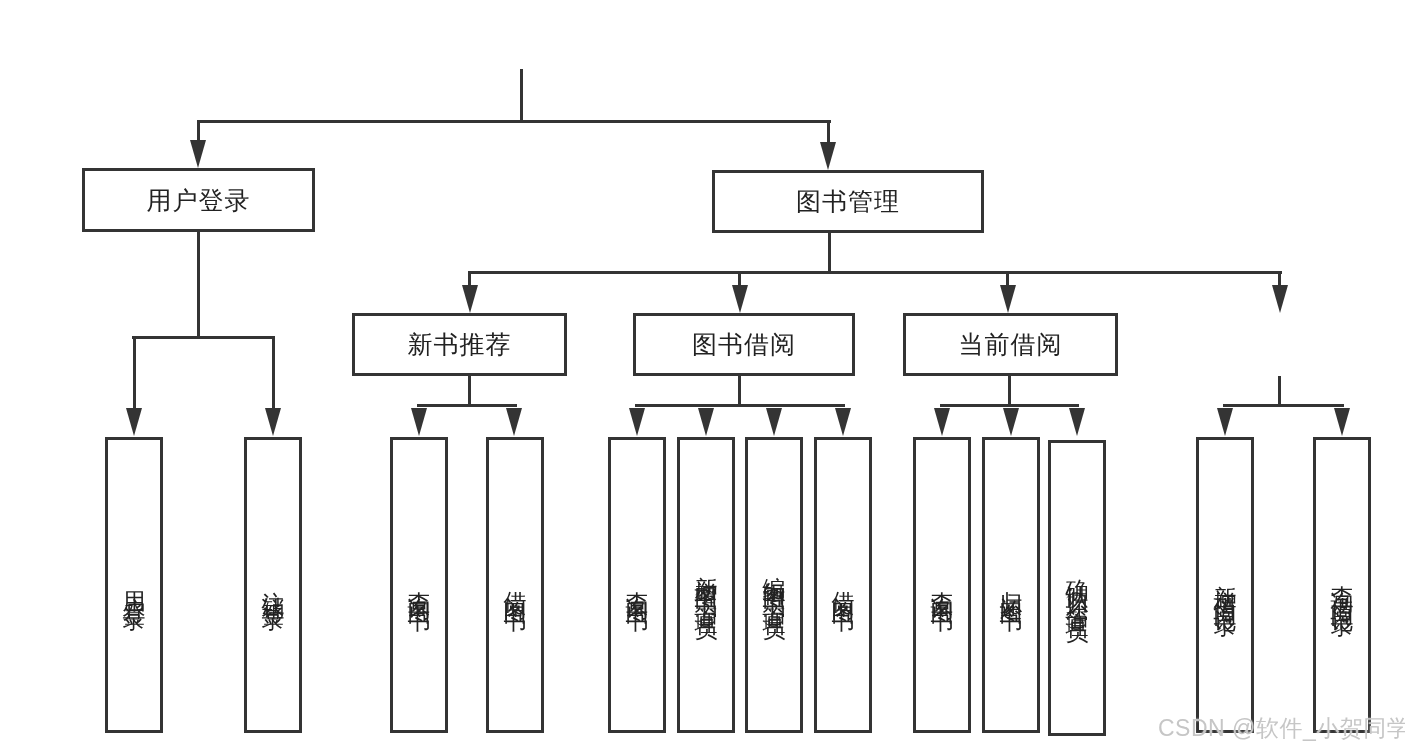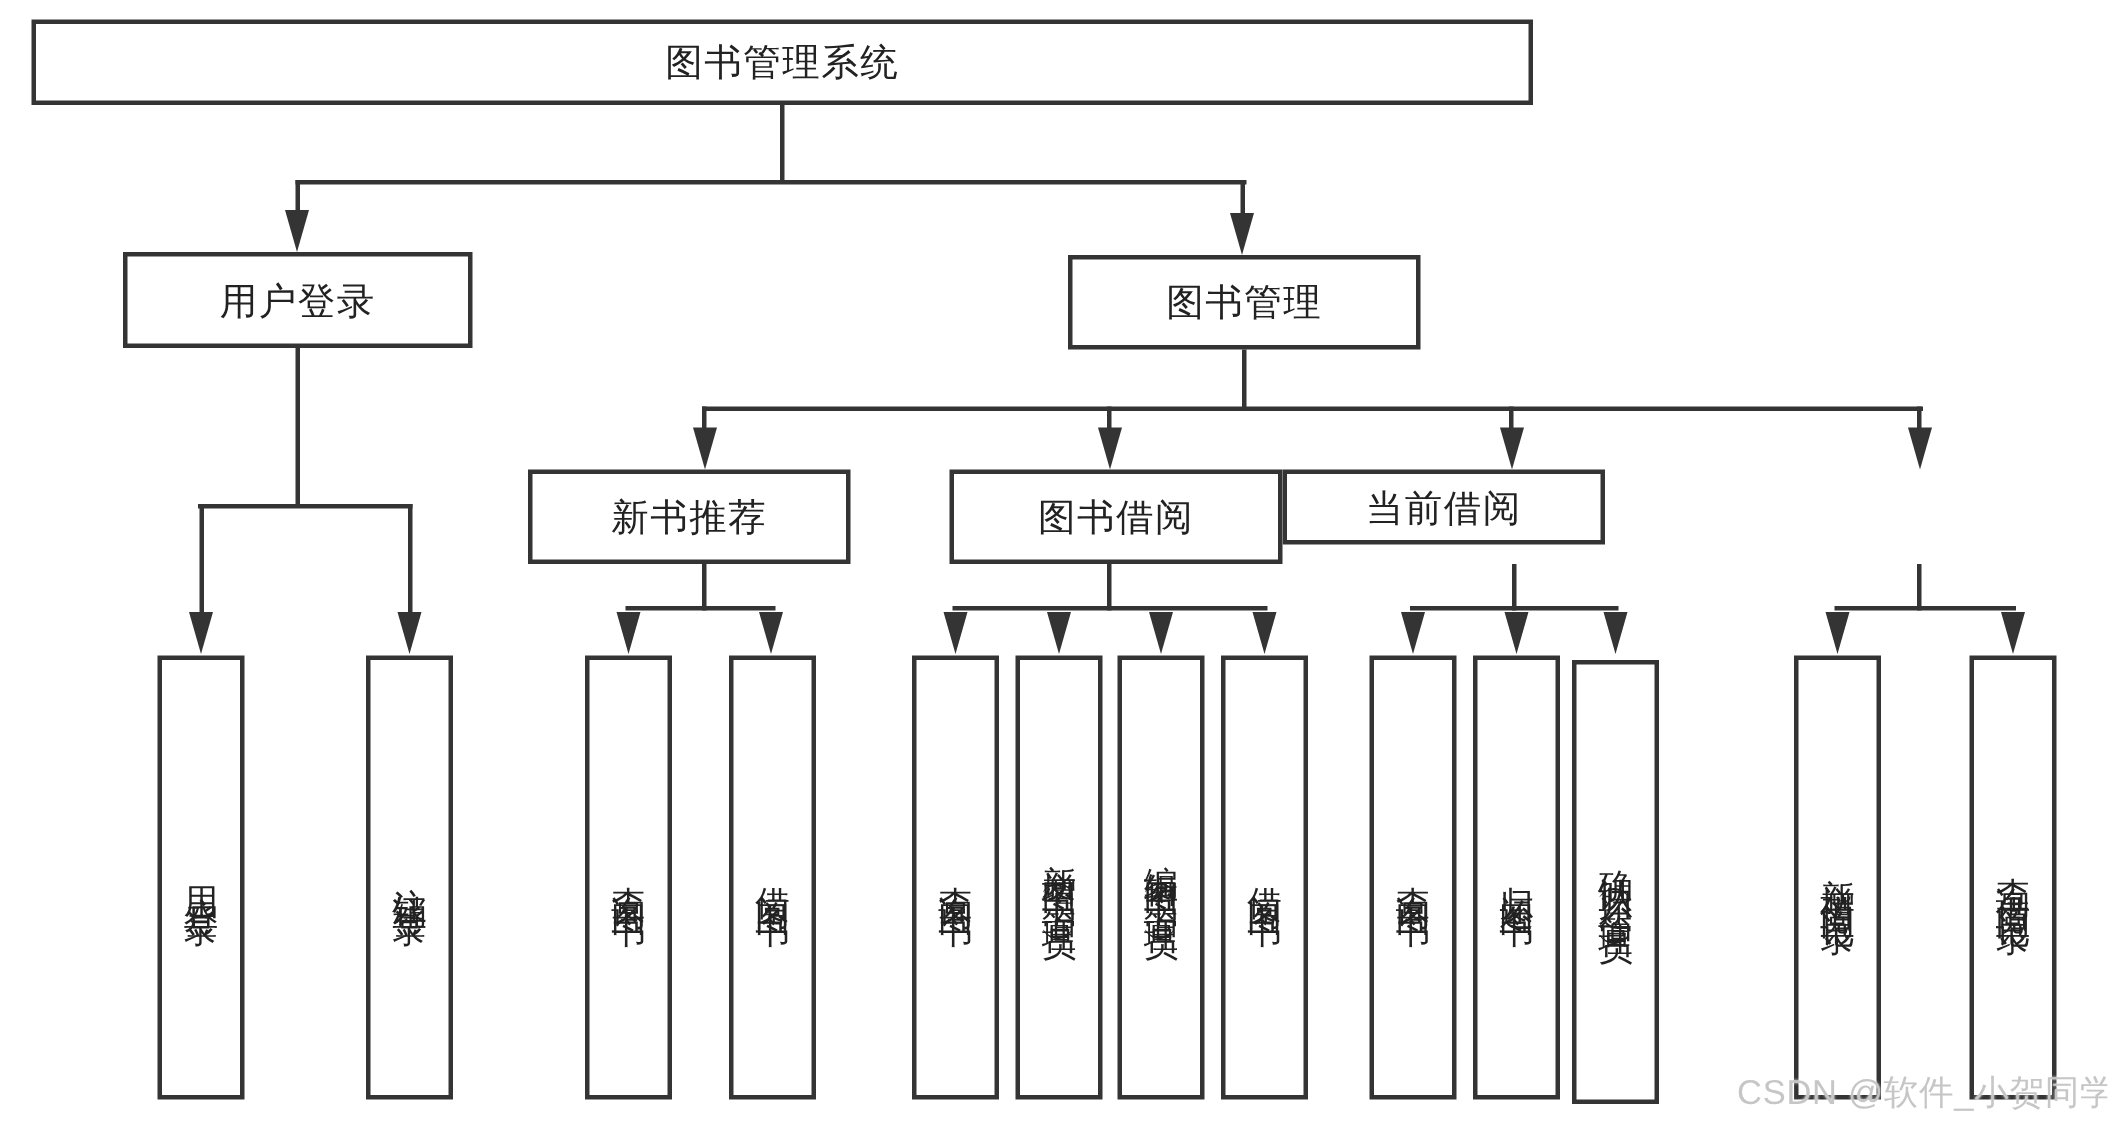--- a/index.html
+++ b/index.html
@@ -61,35 +61,32 @@
     white-space:nowrap;
     z-index:5;
     text-shadow:0 0 2px #ffffff;
   }
 </style>
 </head>
 <body>
 
 <div class="stage">
 
-  <div class="box hbox" style="left:21px;top:13px;width:1001px;height:57px">
-    <span>图书管理系统</span>
-  </div>
 
   <div class="ln" style="left:520px;top:69px;width:3px;height:53px"></div>
   <div class="ln" style="left:197px;top:120px;width:634px;height:3px"></div>
   <div class="ln" style="left:197px;top:120px;width:3px;height:26px"></div>
   <div class="ln" style="left:827px;top:120px;width:3px;height:26px"></div>
   <div class="arr" style="left:190px;top:140px"></div>
   <div class="arr" style="left:820px;top:142px"></div>
 
   <div class="box hbox" style="left:82px;top:168px;width:233px;height:64px">
     <span>用户登录</span>
   </div>
-  <div class="box hbox" style="left:712px;top:170px;width:235px;height:63px">
+  <div class="box hbox" style="left:712px;top:170px;width:272px;height:63px">
     <span>图书管理</span>
   </div>
 
   <div class="ln" style="left:197px;top:232px;width:3px;height:106px"></div>
   <div class="ln" style="left:132px;top:336px;width:143px;height:3px"></div>
   <div class="ln" style="left:133px;top:336px;width:3px;height:76px"></div>
   <div class="ln" style="left:272px;top:336px;width:3px;height:76px"></div>
   <div class="arr" style="left:126px;top:408px"></div>
   <div class="arr" style="left:265px;top:408px"></div>
 
@@ -103,21 +100,21 @@
   <div class="arr" style="left:732px;top:285px"></div>
   <div class="arr" style="left:1000px;top:285px"></div>
   <div class="arr" style="left:1272px;top:285px"></div>
 
   <div class="box hbox" style="left:352px;top:313px;width:215px;height:63px">
     <span>新书推荐</span>
   </div>
   <div class="box hbox" style="left:633px;top:313px;width:222px;height:63px">
     <span>图书借阅</span>
   </div>
-  <div class="box hbox" style="left:855px;top:313px;width:215px;height:50px">
+  <div class="box hbox" style="left:903px;top:313px;width:215px;height:63px">
     <span>当前借阅</span>
   </div>
 
   <div class="ln" style="left:468px;top:376px;width:3px;height:31px"></div>
   <div class="ln" style="left:417px;top:404px;width:100px;height:3px"></div>
   <div class="arr" style="left:411px;top:408px"></div>
   <div class="arr" style="left:506px;top:408px"></div>
 
   <div class="ln" style="left:738px;top:376px;width:3px;height:31px"></div>
   <div class="ln" style="left:635px;top:404px;width:210px;height:3px"></div>

